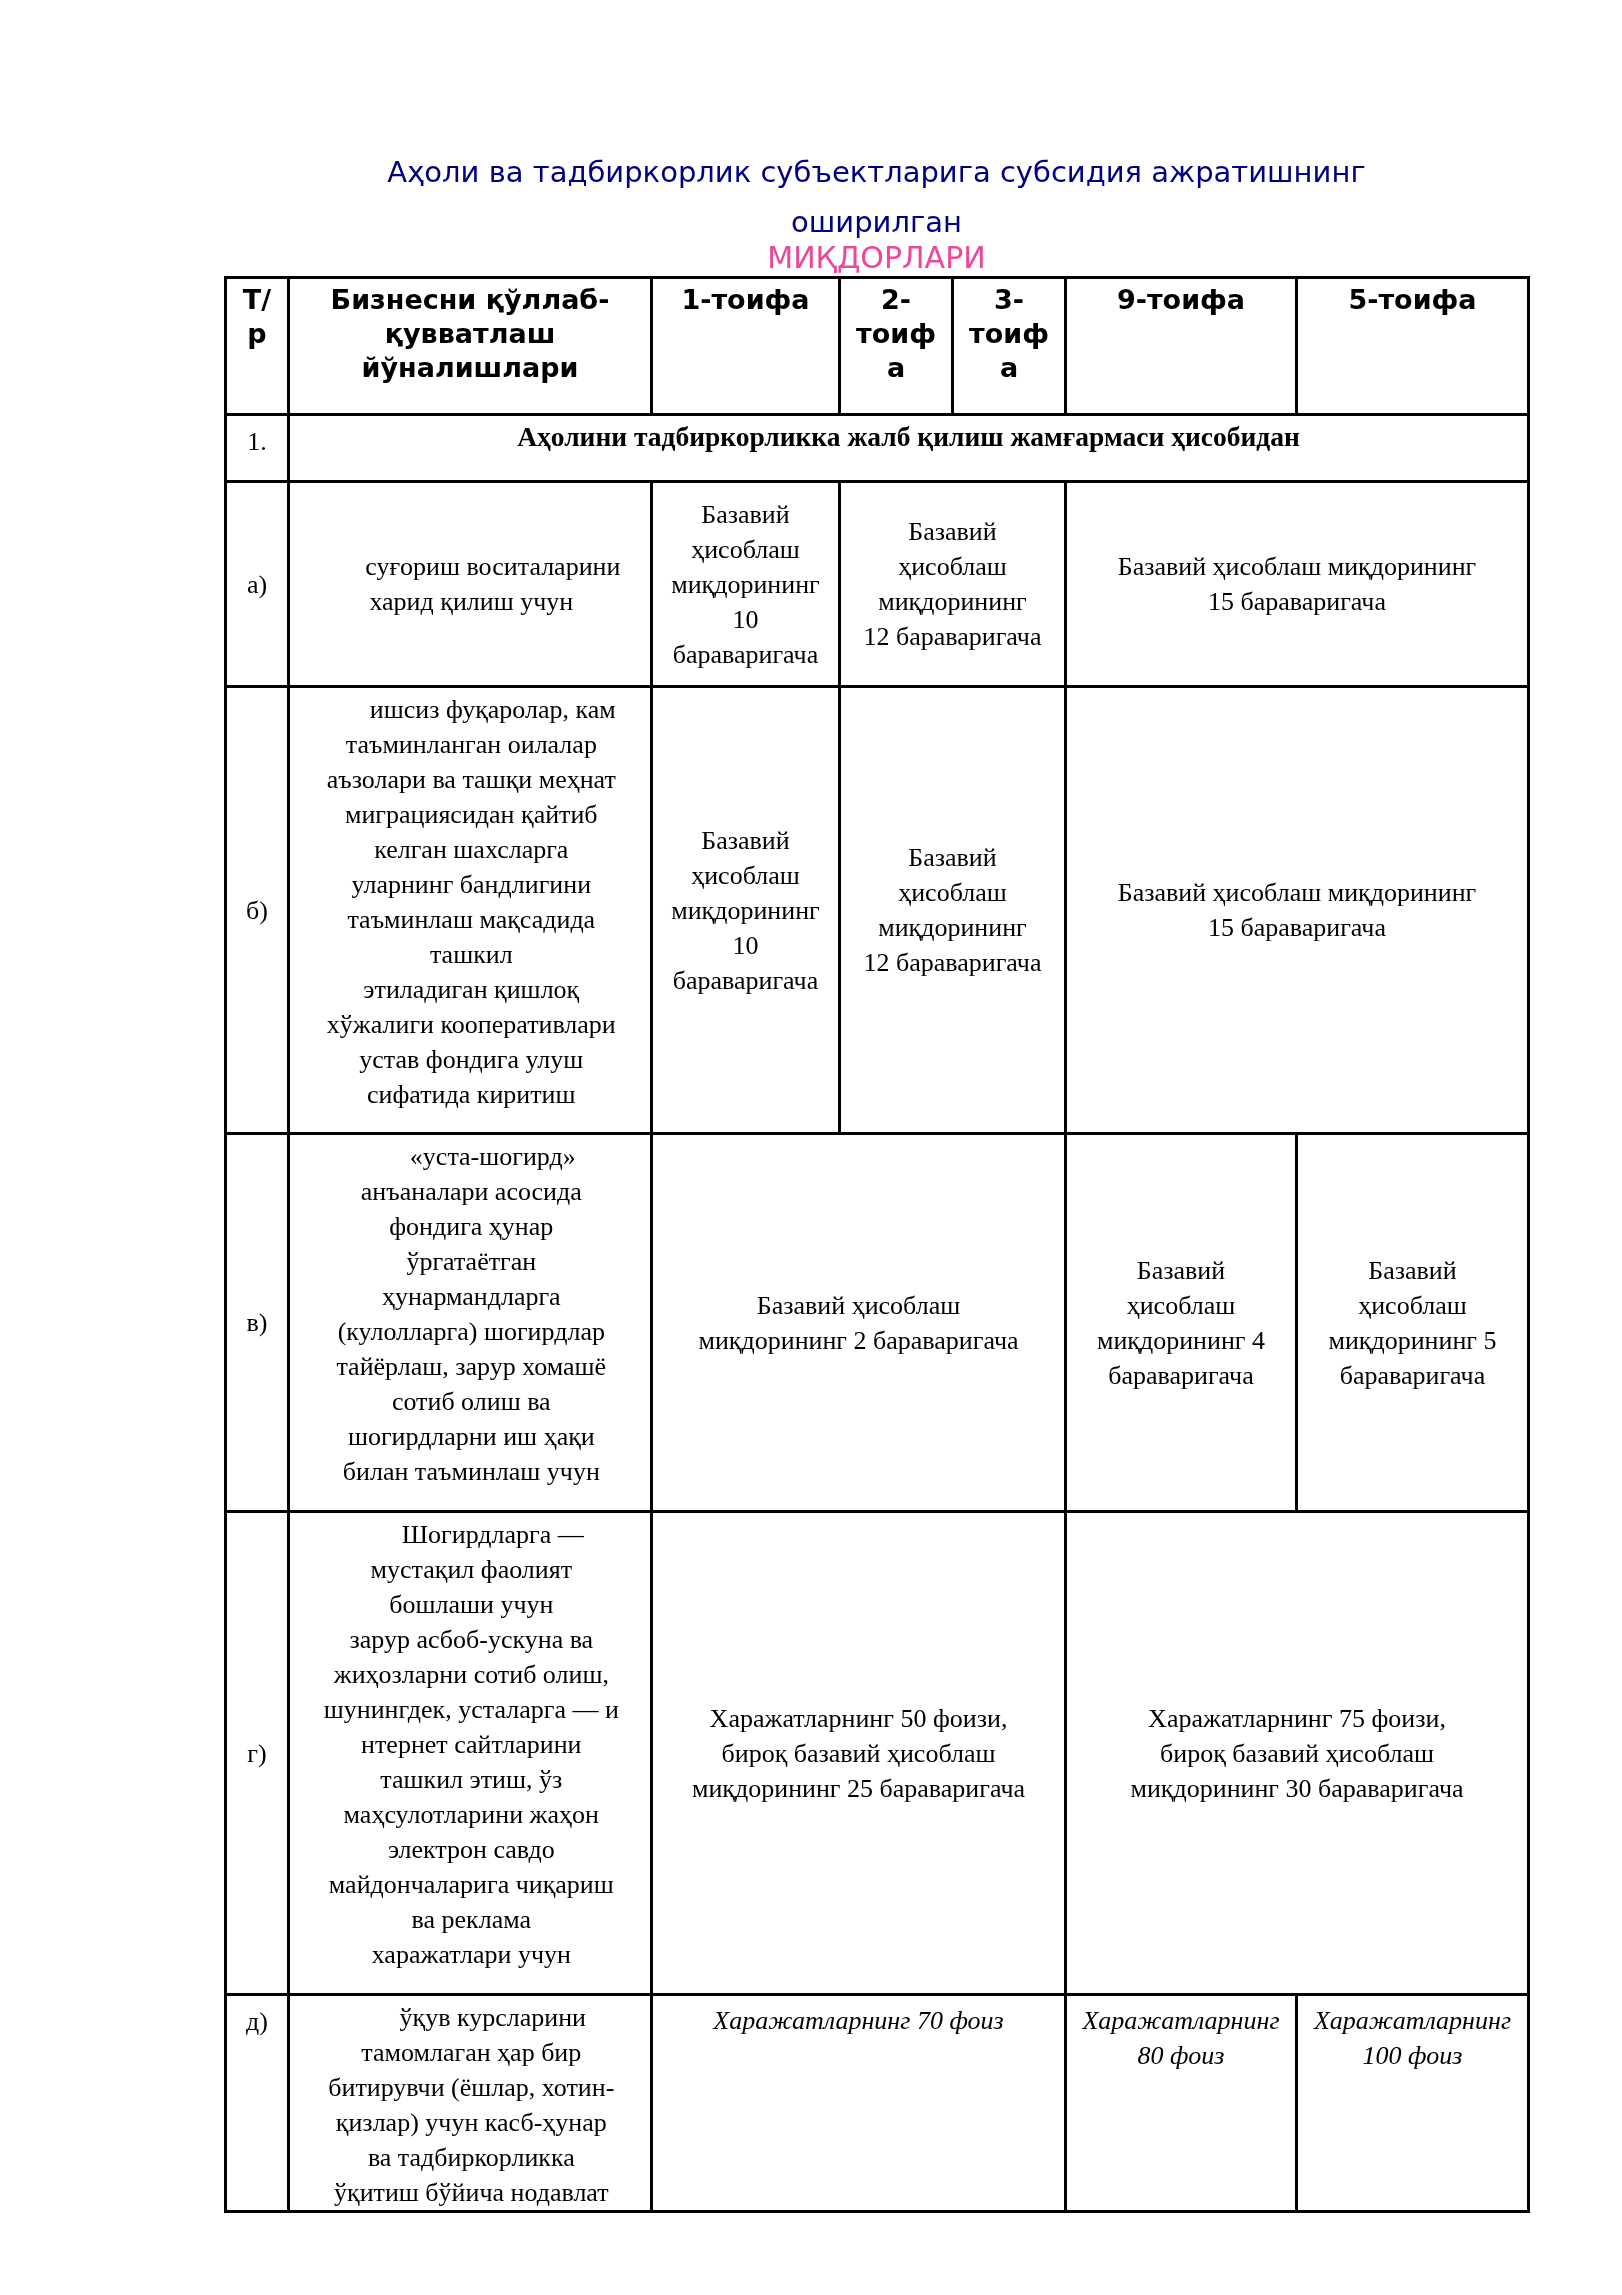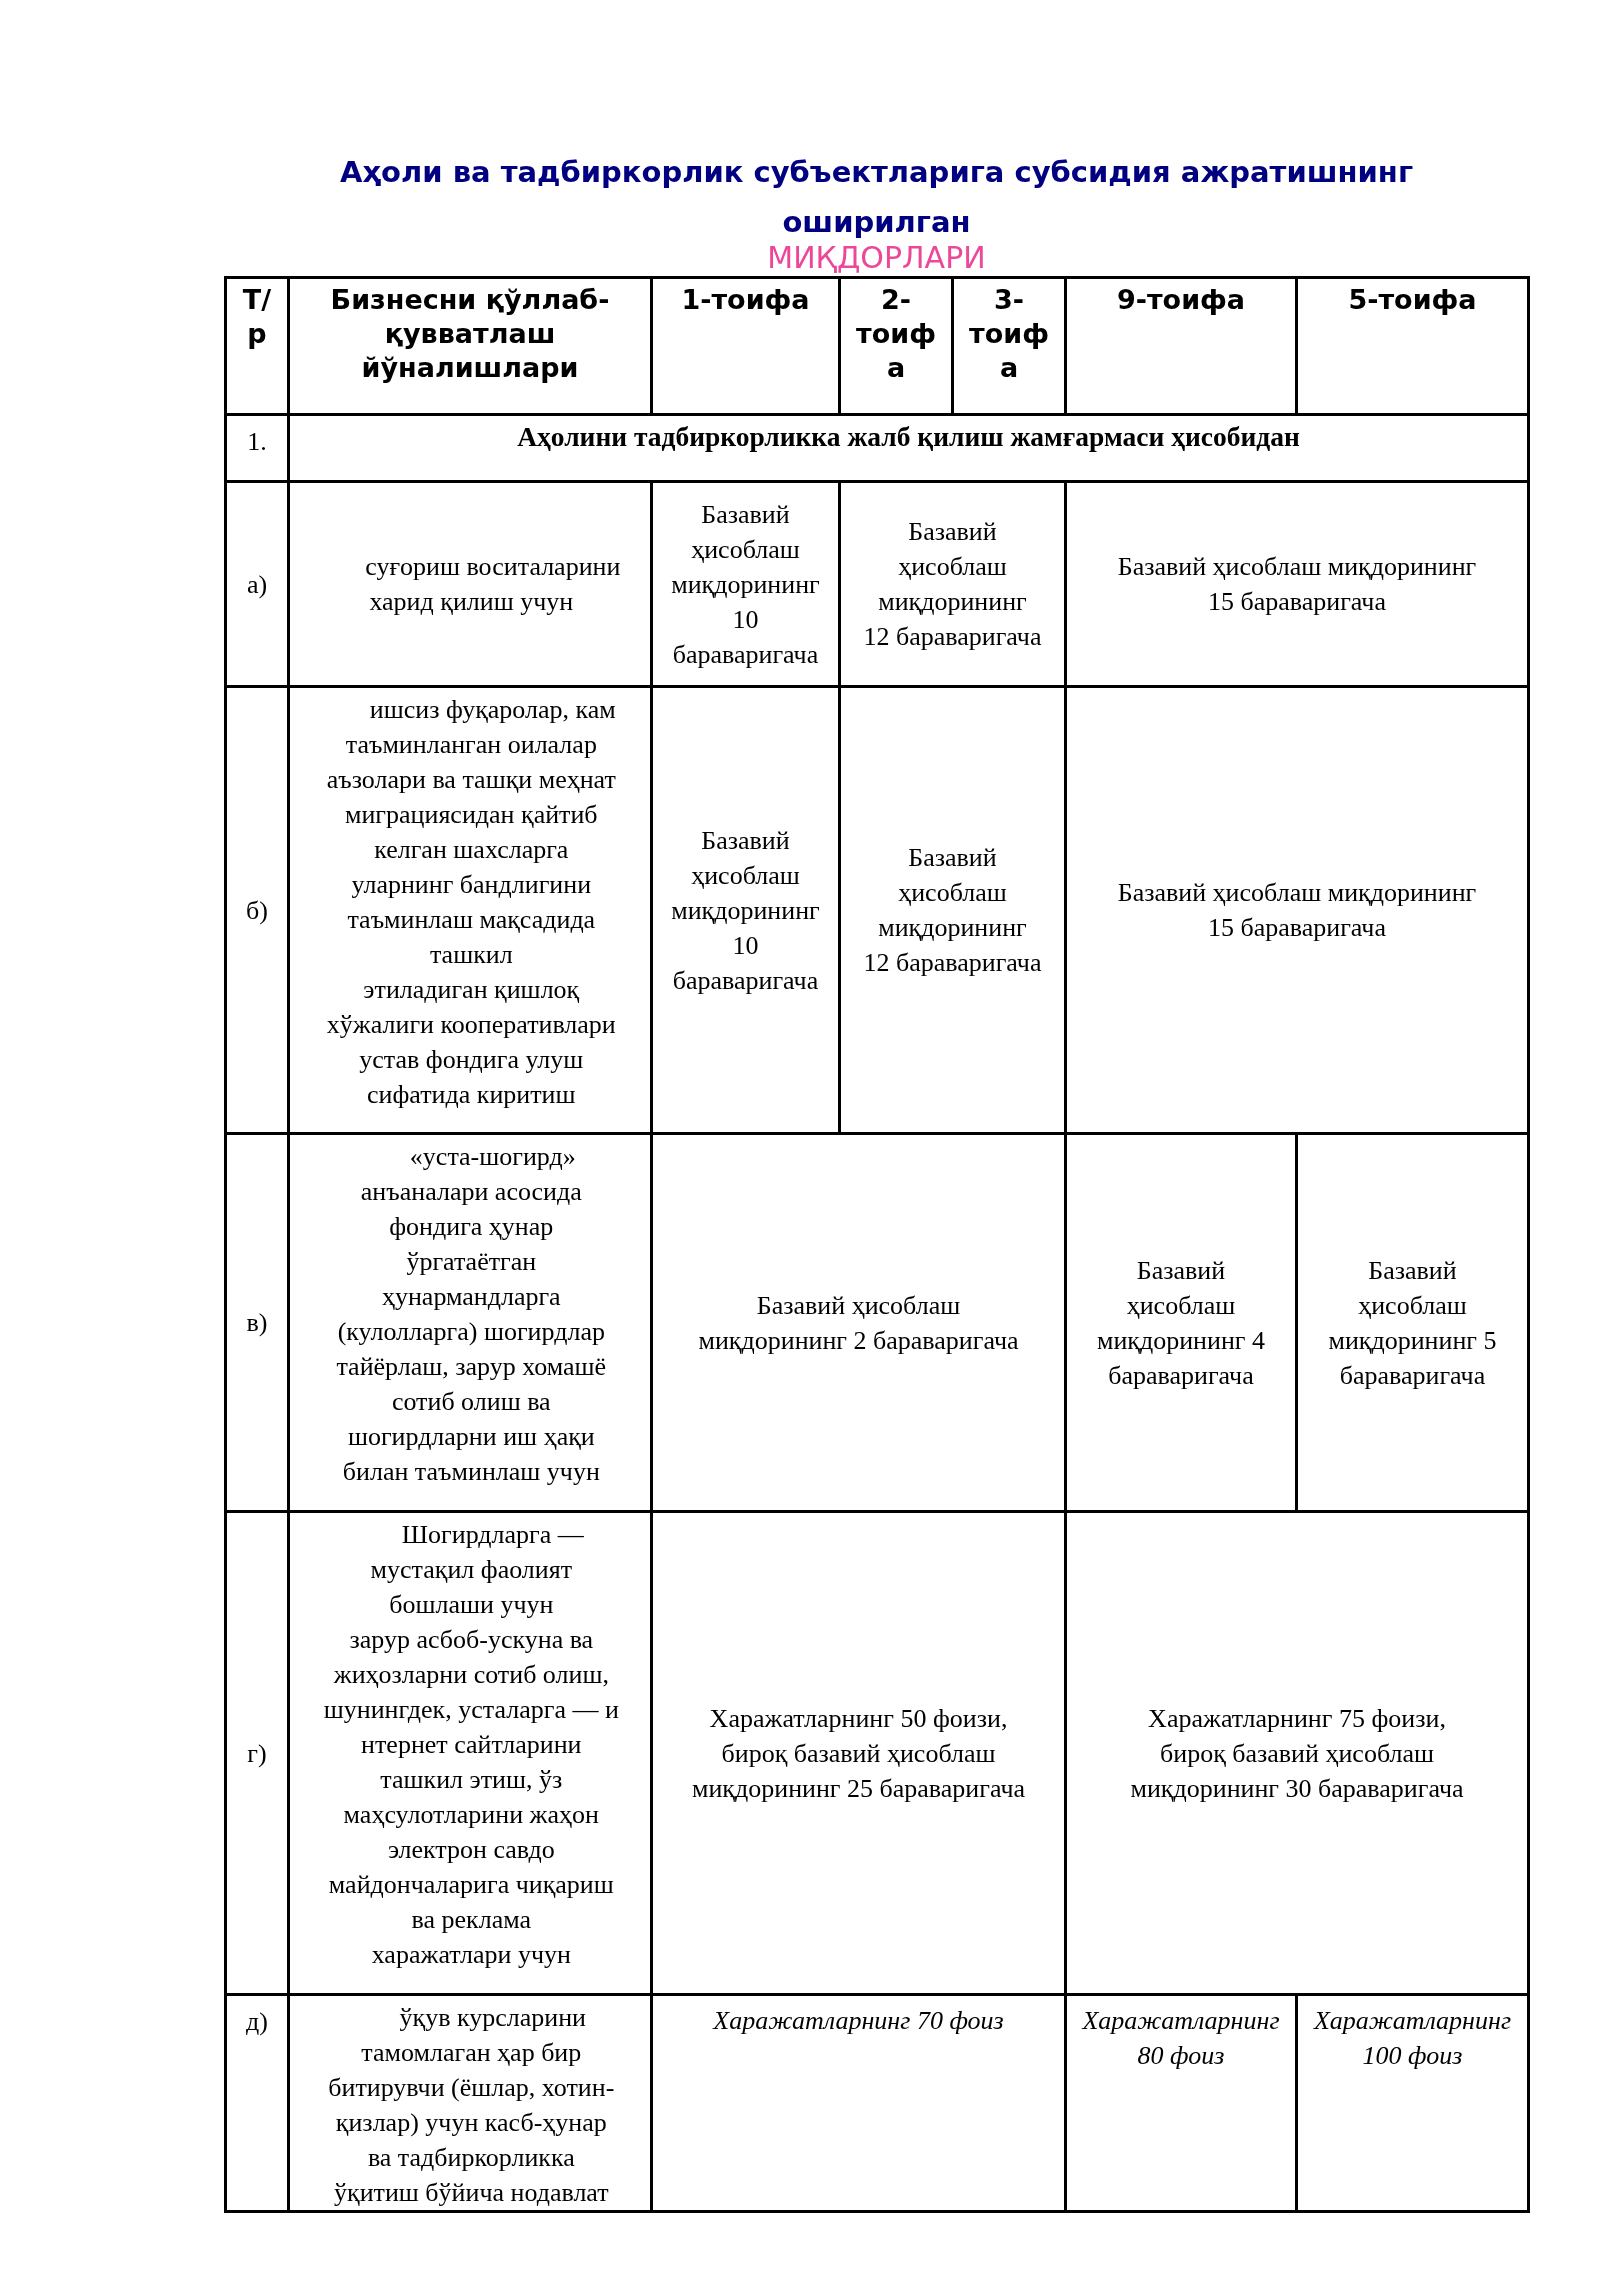--- a/index.html
+++ b/index.html
@@ -1,19 +1,19 @@
 <!DOCTYPE html>
 <html style="font-size:10.5px"><head>
 <meta charset="utf-8">
 <style>
   html, body { margin: 0; padding: 0; background: #ffffff; }
   body { width: 1623px; height: 2295px; position: relative; overflow: hidden; }
   .title {
     position: absolute; left: 226px; width: 1301px; text-align: center;
-    font-family: "DejaVu Sans", sans-serif; font-weight: bold; color: #000080;
+    font-family: "DejaVu Sans", sans-serif; font-weight: normal; color: #000080;
     font-size: 29px; line-height: 37px;
   }
   .title1 { top: 154px; }
   .title2 { top: 204px; }
   .subtitle {
     position: absolute; left: 226px; width: 1301px; text-align: center; top: 239px;
     font-family: "DejaVu Sans", sans-serif; color: #ec4899; font-size: 30px; line-height: 37px;
   }
   table.grid {
     position: absolute; left: 224px; top: 276px;

